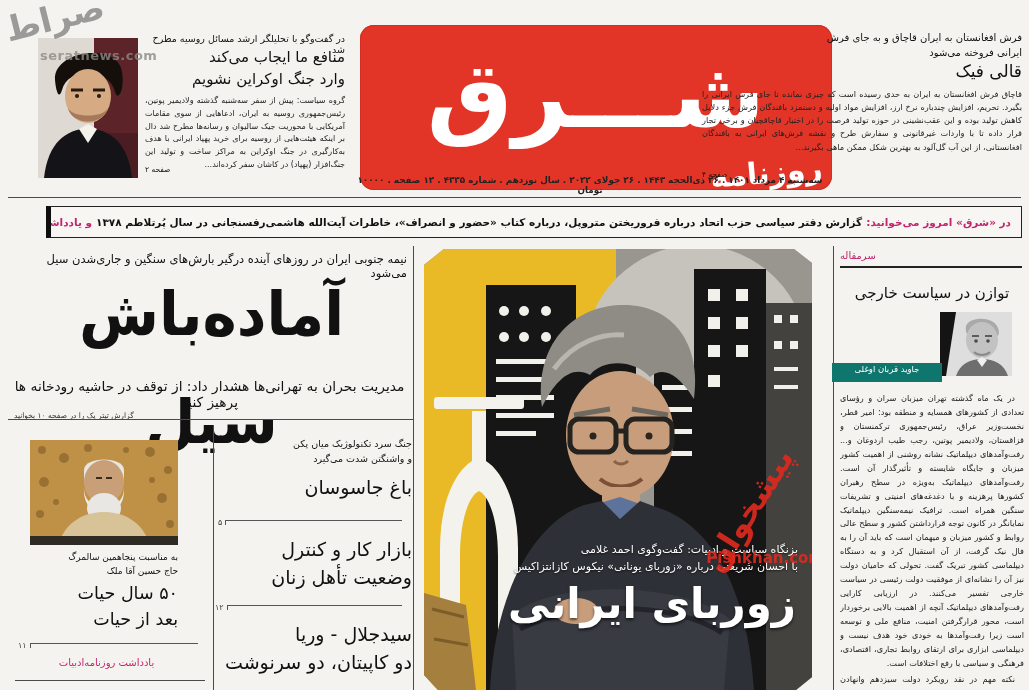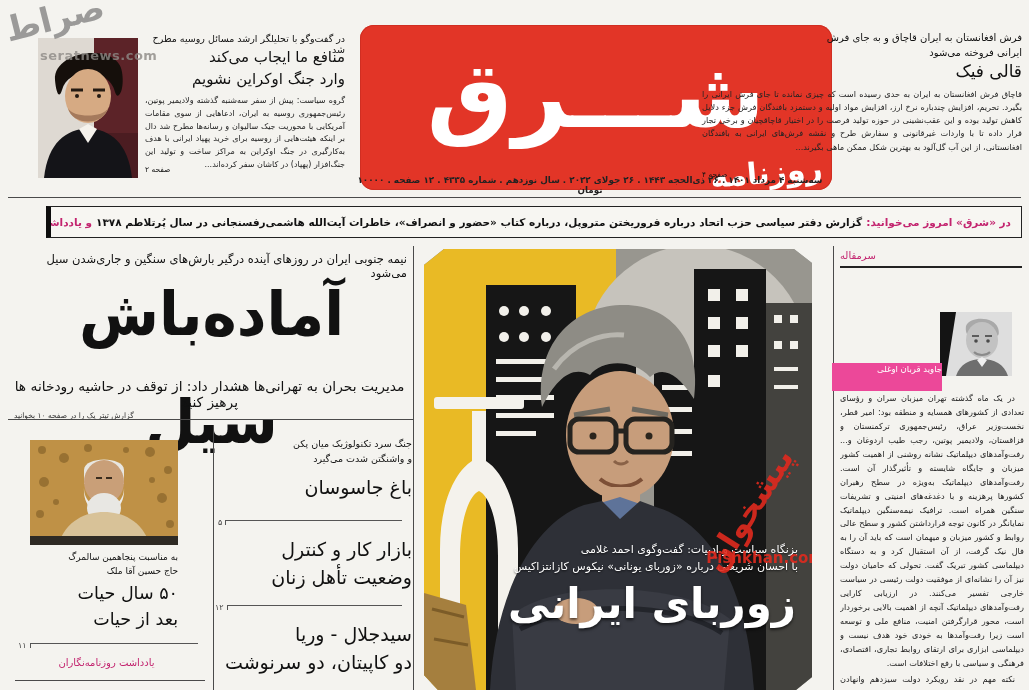--- a/index.html
+++ b/index.html
@@ -86,22 +86,22 @@
   .wm-pish .cal{position:absolute;right:6px;top:4px;font-size:32px;font-weight:bold;color:#e02a1e;
     opacity:.9;transform:rotate(-58deg);transform-origin:center;}
   .wm-pish .url{position:absolute;right:0;top:62px;font-size:15px;font-weight:bold;color:#e02a1e;
     opacity:.9;direction:ltr;}
 
   
   .ed-label{left:840px;top:250px;width:184px;text-align:left;font-size:10px;color:#c3246f;}
   .rule-ed{left:840px;top:266px;width:182px;background:#222;height:1.5px;}
   .ed-head{left:840px;top:284px;width:184px;text-align:center;font-size:15px;}
   .ed-photo{left:940px;top:312px;width:72px;height:64px;}
-  .ed-badge{left:832px;top:363px;width:110px;height:28px;background:#ec4899;color:#fff;font-size:8.5px;
-    line-height:13px;}
+  .ed-badge{left:832px;top:363px;width:110px;height:19px;background:#0f766e;color:#fff;font-size:8.5px;
+    text-align:center;line-height:13px;}
   .ed-body{left:840px;top:392px;width:184px;height:296px;overflow:hidden;font-size:8.2px;
     line-height:1.7;color:#1c1c1c;}
   .ed-body p{margin:0 0 2px 0;text-indent:9px;text-align:justify;}
 </style>
 </head>
 <body>
 
 <div class="page">
 
   <div class="abs wm-serat">
@@ -219,21 +219,21 @@
     <span>حاج حسین آقا ملک</span>
   </div>
   <div class="abs malek-head bold rtl-right">
     <span>۵۰ سال حیات</span><br>
     <span>بعد از حیات</span>
   </div>
   <div class="pmark" style="left:18px;top:641px;width:180px;">
     <span class="pnum">۱۱</span>
     <span class="pline"></span>
   </div>
-  <div class="abs foot-label bold">یادداشت روزنامه‌نگاران</div>
+  <div class="abs foot-label bold">یادداشت روزنامه‌ادبیات</div>
   <div class="abs rule rule-foot"></div>
 
   <div class="abs photo">
     <svg width="388" height="441" viewBox="0 0 388 441">
       <rect width="388" height="441" fill="#98968f"></rect>
       <rect width="192" height="441" fill="#e9ba25"></rect>
       <circle cx="272" cy="108" r="112" fill="#c6c3bc"></circle>
       <g fill="#161616">
         <rect x="62" y="36" width="90" height="405"></rect>
         <rect x="150" y="96" width="62" height="345"></rect>
@@ -303,20 +303,21 @@
     </div>
     <div class="zorba">زوربای ایرانی</div>
     <div class="wm-pish">
       <div class="cal">پیشخوان</div>
       <div class="url">Pishkhan.com</div>
     </div>
   </div>
 
   <div class="abs ed-label bold">سرمقاله</div>
   <div class="abs rule-ed abs" style="position:absolute;"></div>
+  <div class="abs ed-head bold">توازن در سیاست خارجی</div>
   <div class="abs ed-photo">
     <svg width="72" height="64" viewBox="0 0 72 64">
       <rect width="72" height="64" fill="#dedede"></rect>
       <polygon points="0,0 16,0 6,64 0,64" fill="#141414"></polygon>
       <path d="M26 14 C30 4 54 4 58 16 C60 22 58 26 56 22 C50 10 34 10 30 22 C28 26 25 20 26 14 Z" fill="#a9a9a9"></path>
       <ellipse cx="42" cy="28" rx="16" ry="18" fill="#c2c2c2"></ellipse>
       <path d="M32 24 L39 24 M45 24 L52 24" stroke="#5c5c5c" stroke-width="2"></path>
       <circle cx="36" cy="29" r="1.8" fill="#4a4a4a"></circle>
         <circle cx="48" cy="29" r="1.8" fill="#4a4a4a"></circle>
       <path d="M34 40 C38 44 46 44 50 40" stroke="#8a8a8a" stroke-width="2" fill="none"></path>

